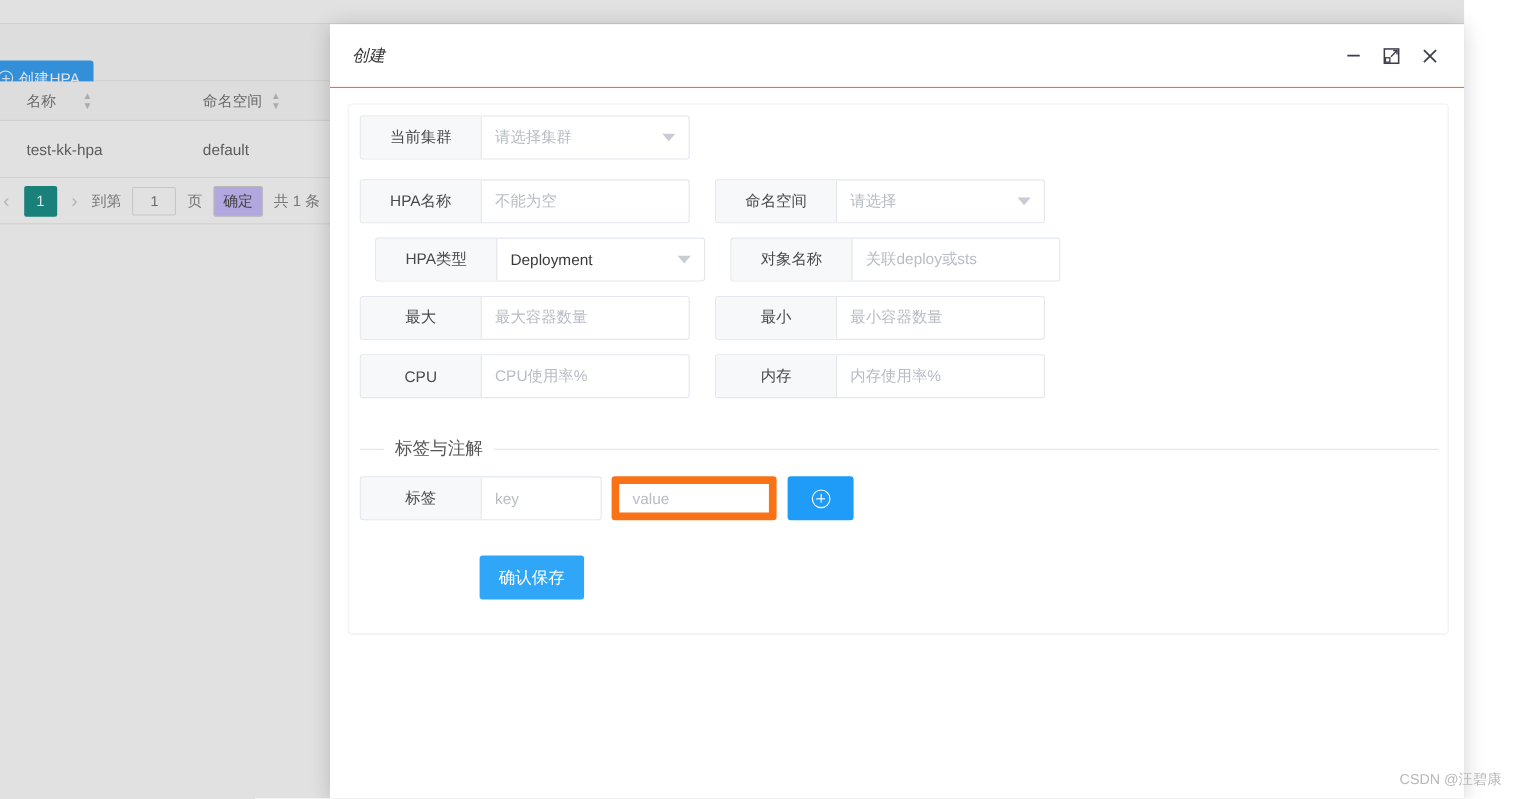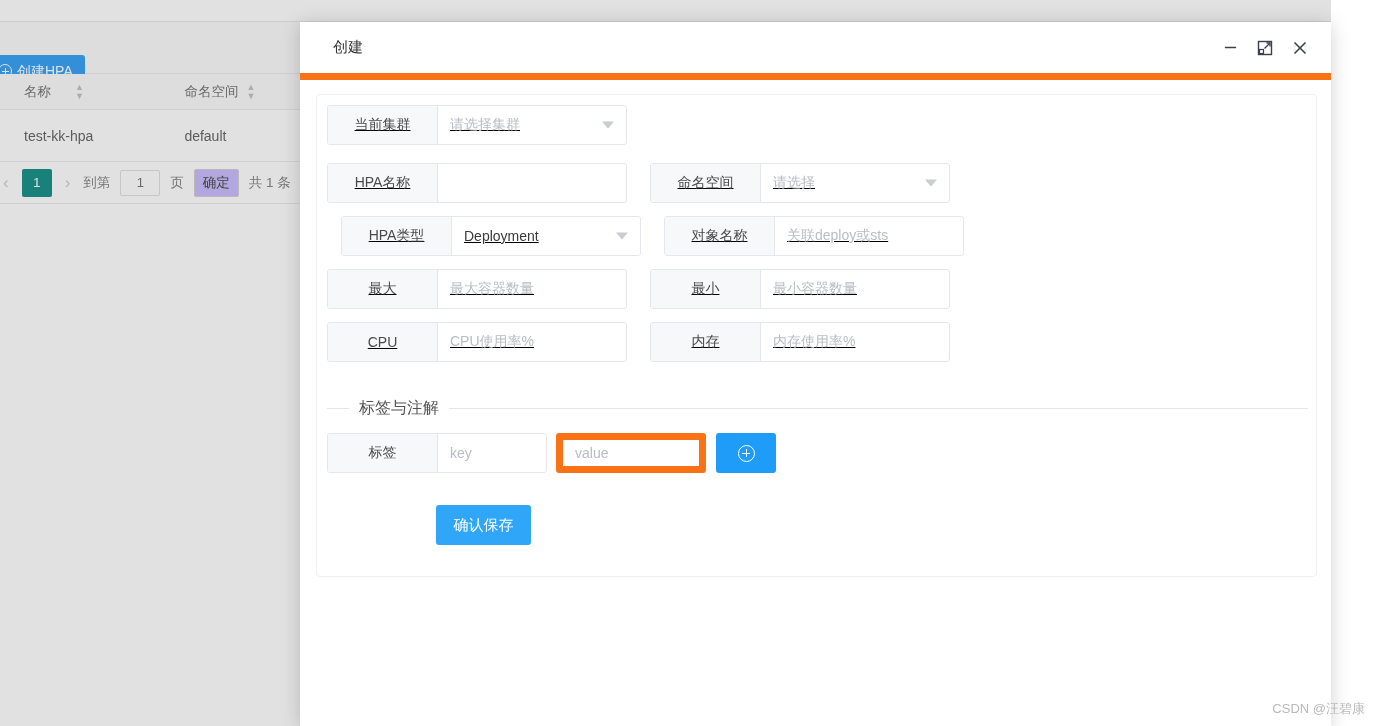--- a/index.html
+++ b/index.html
@@ -111,37 +111,38 @@
   }
 
   
   .dialog {
     position: absolute; left: 300px; top: 22px;
     width: 1031px; height: 704px;
     background: #ffffff;
     box-shadow: 0 2px 18px rgba(0,0,0,0.18);
   }
   .dialog-header {
-    height: 58px; border-bottom: 7px solid #f97316;
+    height: 58px; border-bottom: 1px solid #f97316;
     display: flex; align-items: center;
-    padding: 0 22px 0 33px;
+    padding: 0 22px 0 20px;
+    font-style: italic;
   }
   .dialog-title { font-size: 15px; color: #333; flex: 1; }
   .win-ctrls { display: flex; align-items: center; gap: 17px; color: #3c3f4d; }
   .win-btn { width: 18px; height: 18px; display: flex; align-items: center; justify-content: center; }
 
   .form-card {
     position: absolute; left: 16px; top: 72px;
     width: 1001px; height: 483px;
     background: #fff;
     border: 1px solid #f0f0f0;
     border-radius: 4px;
   }
 
-  .rowgrid { position: absolute; display: flex; text-decoration: underline; }
+  .rowgrid { position: absolute; display: flex; }
   .field {
     display: flex; align-items: stretch;
     border: 1px solid #e4e7ed; border-radius: 3px;
     height: 40px; background: #fff;
     overflow: hidden;
   }
   .field .lab {
     width: 110px; background: #f7f8fa;
     border-right: 1px solid #e4e7ed;
     display: flex; align-items: center; justify-content: center;
@@ -297,20 +298,23 @@
           <div class="val">
             <span>请选择集群</span>
             <span class="caret"></span>
           </div>
         </div>
       </div>
 
       <div class="rowgrid" style="left:10px; top:68px; gap:14px;">
         <div class="field" style="width:300px;">
           <div class="lab">HPA名称</div>
+          <div class="val">
+            <span>不能为空</span>
+          </div>
         </div>
         <div class="field" style="width:300px; margin-left:9px;">
           <div class="lab">命名空间</div>
           <div class="val">
             <span>请选择</span>
             <span class="caret"></span>
           </div>
         </div>
       </div>
 

